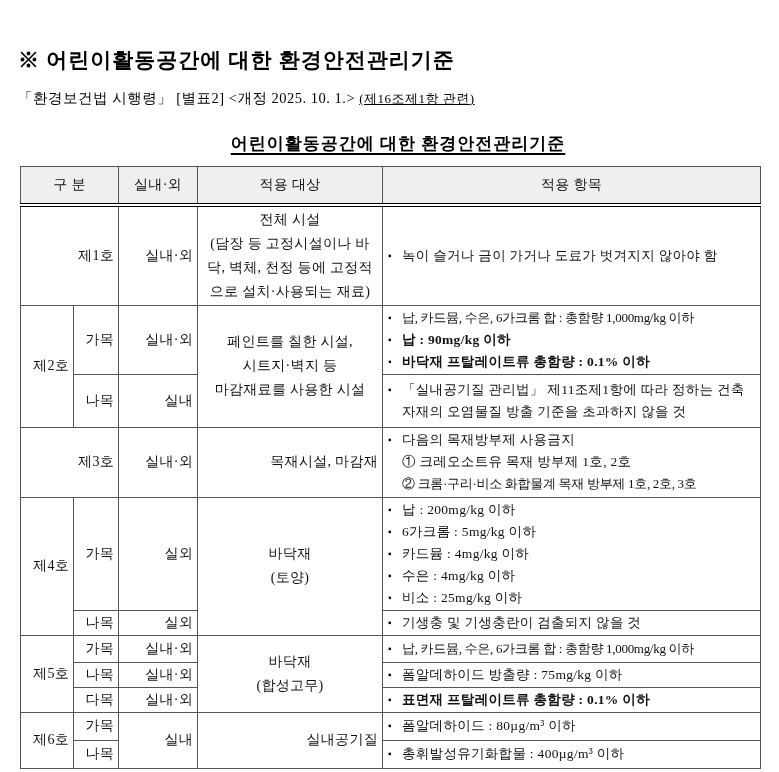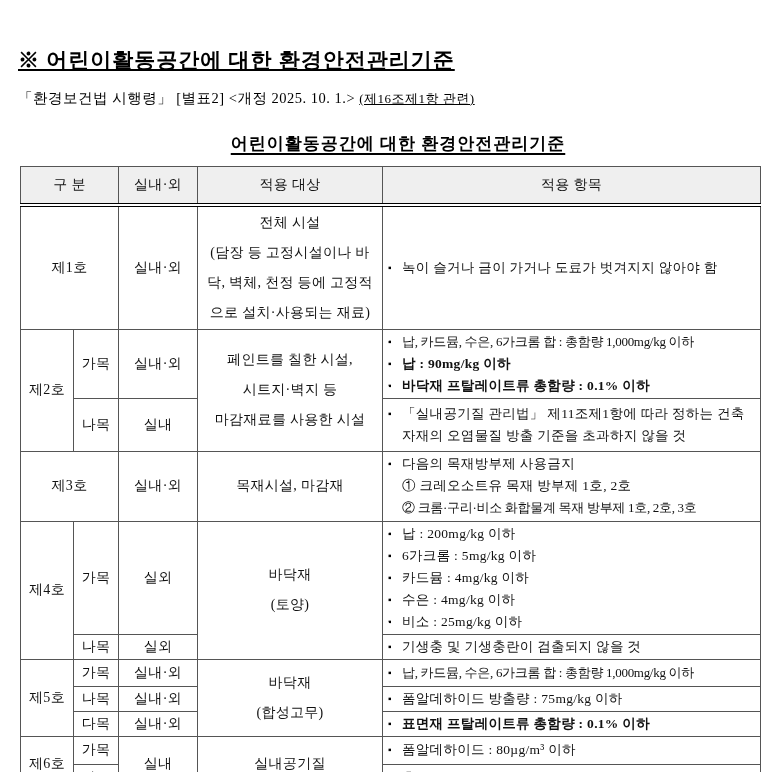--- a/index.html
+++ b/index.html
@@ -2,21 +2,21 @@
 <html><head>
 <meta charset="utf-8">
 <style>
   html,body{margin:0;padding:0;}
   body{
     width:779px;height:772px;background:#ffffff;overflow:hidden;
     font-family:"Liberation Serif","DejaVu Serif",serif;color:#111;
   }
   .page{width:779px;height:772px;position:relative;}
   .doc-title{
-    margin:46px 0 0 18px;font-size:21px;font-weight:bold;letter-spacing:1px;color:#000;text-decoration:underline;
+    margin:46px 0 0 18px;font-size:21px;font-weight:bold;letter-spacing:1px;color:#000;
   }
   .doc-subtitle{
     margin:15px 0 0 18px;font-size:14.5px;letter-spacing:0.5px;color:#000;
   }
   .doc-subtitle .related{font-size:13px;text-decoration:underline;}
   .table-title{
     margin:24px 0 0 0;text-align:center;font-size:17px;font-weight:bold;letter-spacing:1px;
     color:#000;
     padding-left:17px;
   }
@@ -29,22 +29,22 @@
   }
   table.std th, table.std td{
     border:1px solid #555;padding:1px 4px;vertical-align:middle;
     font-size:14px;letter-spacing:0.3px;overflow:hidden;
   }
   table.std{border:1px solid #d946ef;}
   thead th{
     background:#efefef;font-weight:normal;font-size:15px;text-align:center;
     border-bottom:4px double #000 !important;letter-spacing:2px;
   }
-  td.center{text-align:center;}
-  td.pre{white-space:pre-line;text-align:center;line-height:30px;}
+  td.center{text-align:right;}
+  td.pre{white-space:pre-line;text-align:center;line-height:24px;}
   td.items{padding:2px 6px;border-radius:26px;}
   .item{
     position:relative;padding-left:15px;font-size:13.5px;line-height:22px;text-align:left;
   }
   .item::before{
     content:"▪";position:absolute;left:1px;top:0;font-size:10px;color:#000;
   }
   .item.sub{padding-left:15px;}
   .item.sub::before{content:"";}
   .item.b{font-weight:bold;}

